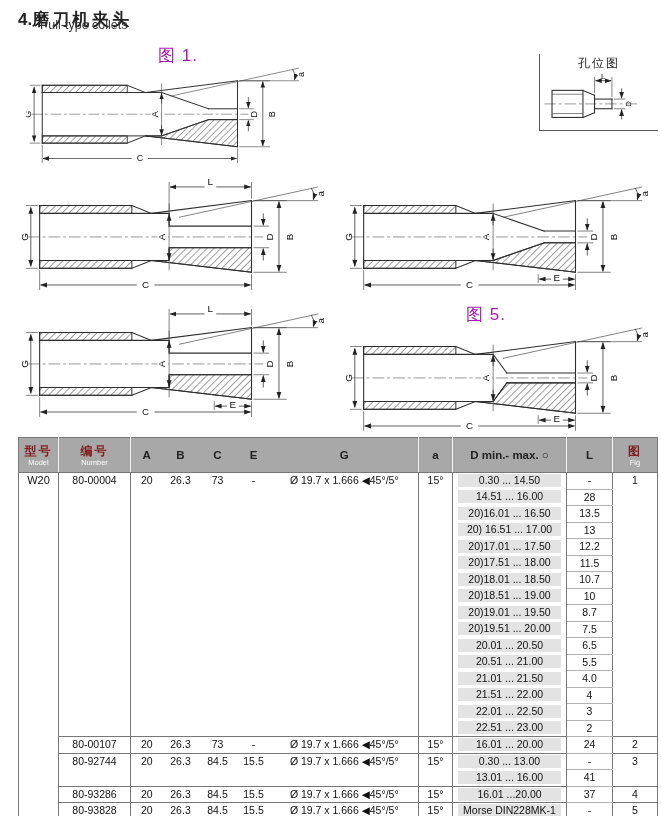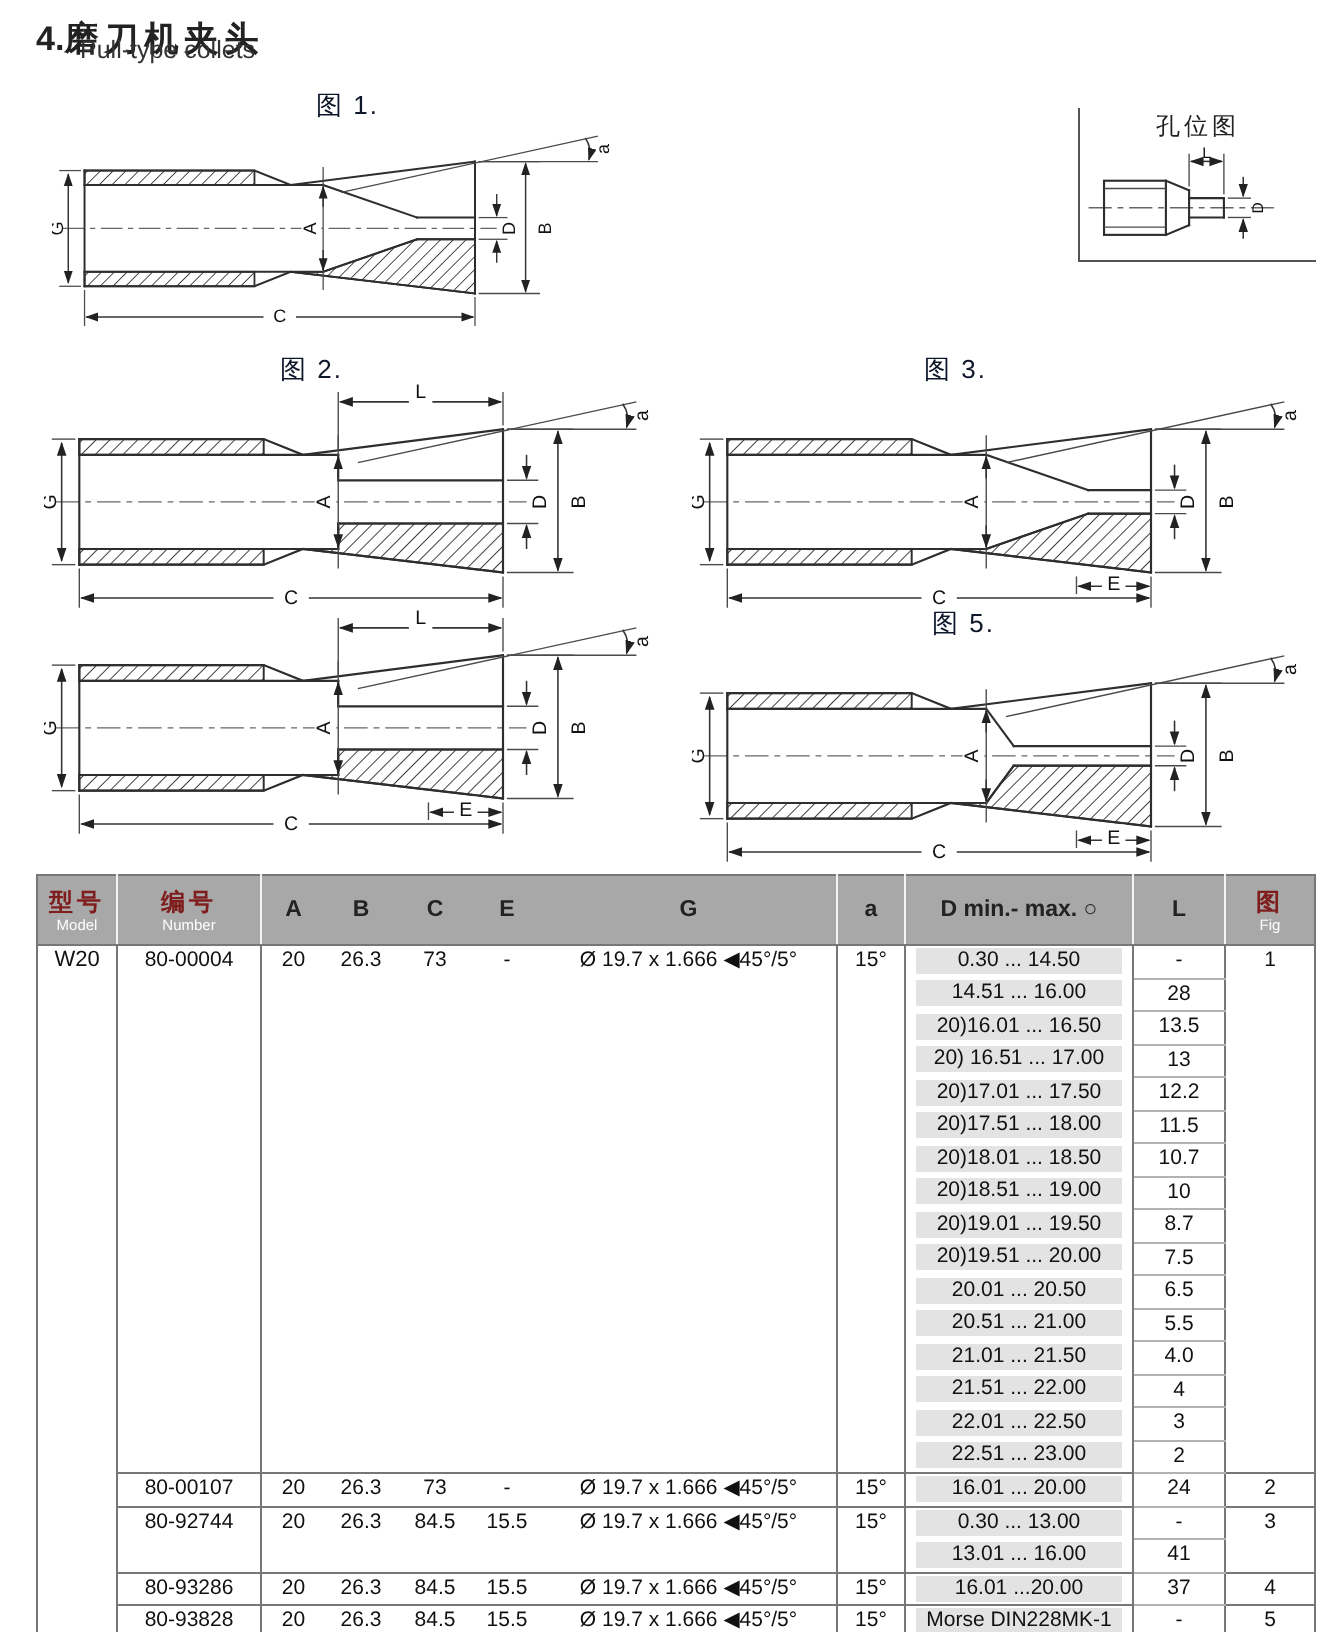--- a/index.html
+++ b/index.html
@@ -8,21 +8,21 @@
   
   .title{position:absolute;left:18px;top:8px;font-size:17px;font-weight:bold;color:#222;}
   .title .zt{letter-spacing:3px;}
   .subtitle{position:absolute;left:40px;top:18px;font-size:12.5px;color:#333;}
   
   .holebox{position:absolute;left:539px;top:38px;width:118px;height:76px;
            border-left:1.5px solid #555;border-bottom:1.5px solid #555;margin-top:16px;}
   .holebox .ht{font-size:12px;letter-spacing:2px;text-align:center;margin-top:1px;color:#222;}
   
   .fig{position:absolute;}
-  .fig-title{font-size:13px;letter-spacing:1px;color:#0f172a;height:14px;}
+  .fig-title{font-size:17px;letter-spacing:1px;color:#a21caf;height:14px;}
   .fig-svg{display:block;}
   
   svg .s{stroke:#2e2e2e;stroke-width:1.1;fill:none;stroke-linecap:square;}
   svg .thin{stroke:#4a4a4a;stroke-width:0.7;fill:none;}
   svg .dim{stroke:#333;stroke-width:0.8;fill:none;}
   svg .cl{stroke:#666;stroke-width:0.7;stroke-dasharray:12 3 3 3;fill:none;}
   svg .hat{fill:url(#hat);stroke:#2e2e2e;stroke-width:1;}
   svg .dt{font-family:"Liberation Sans",sans-serif;font-size:10px;fill:#111;}
   
   .spec-table{position:absolute;left:18px;top:437px;border-collapse:collapse;table-layout:fixed;
@@ -129,21 +129,20 @@
         <line x1="246" y1="81" x2="246" y2="69" class="dim" marker-end="url(#ar)"></line>
         <text class="dt" text-anchor="middle" x="256" y="62" transform="rotate(-90 256 62)">D</text>
         <line x1="160" y1="42" x2="302" y2="11" class="thin"></line>
         <line x1="236" y1="25" x2="302" y2="25" class="thin"></line>
         <path d="M295,12 A14 14 0 0 1 297,24" class="dim" marker-end="url(#ar)"></path>
         <text class="dt" text-anchor="middle" x="308" y="18" transform="rotate(-90 308 18)">a</text>
       </svg>
   </div>
 
   <div class="fig" style="left:22px;top:176px;">
-    <div class="fig-title" style="margin-left:118px;">图 2.</div>
     <svg class="fig-svg" width="306" height="116" viewBox="0 0 312 118">
         <line x1="6" y1="62" x2="246" y2="62" class="cl"></line>
         <rect x="18" y="30" width="94" height="8" class="hat"></rect>
         <rect x="18" y="86" width="94" height="8" class="hat"></rect>
         <polygon points="132,86 150,86 150,73 234,73 234,98" class="hat"></polygon>
         <polyline points="18,30 112,30 132,38 234,25" class="s"></polyline>
         <polyline points="18,94 112,94 132,86 234,98" class="s"></polyline>
         <line x1="18" y1="30" x2="18" y2="94" class="s"></line>
         <line x1="18" y1="38" x2="150" y2="38" class="s"></line>
         <line x1="18" y1="86" x2="150" y2="86" class="s"></line>
@@ -181,21 +180,20 @@
         <text class="dt" text-anchor="middle" x="308" y="18" transform="rotate(-90 308 18)">a</text>
         <line x1="150" y1="36" x2="150" y2="6" class="thin"></line>
         <line x1="234" y1="23" x2="234" y2="6" class="thin"></line>
         <line x1="151" y1="11" x2="233" y2="11" class="dim" marker-start="url(#ar)" marker-end="url(#ar)"></line>
         <rect x="186" y="1" width="12" height="11" fill="#fff"></rect>
         <text class="dt" text-anchor="middle" x="192" y="9">L</text>
       </svg>
   </div>
 
   <div class="fig" style="left:346px;top:176px;">
-    <div class="fig-title" style="margin-left:116px;">图 3.</div>
     <svg class="fig-svg" width="306" height="116" viewBox="0 0 312 118">
         <line x1="6" y1="62" x2="246" y2="62" class="cl"></line>
         <rect x="18" y="30" width="94" height="8" class="hat"></rect>
         <rect x="18" y="86" width="94" height="8" class="hat"></rect>
         <polygon points="132,86 150,86 202,68 234,68 234,98" class="hat"></polygon>
         <polyline points="18,30 112,30 132,38 234,25" class="s"></polyline>
         <polyline points="18,94 112,94 132,86 234,98" class="s"></polyline>
         <line x1="18" y1="30" x2="18" y2="94" class="s"></line>
         <line x1="18" y1="38" x2="150" y2="38" class="s"></line>
         <line x1="18" y1="86" x2="150" y2="86" class="s"></line>

